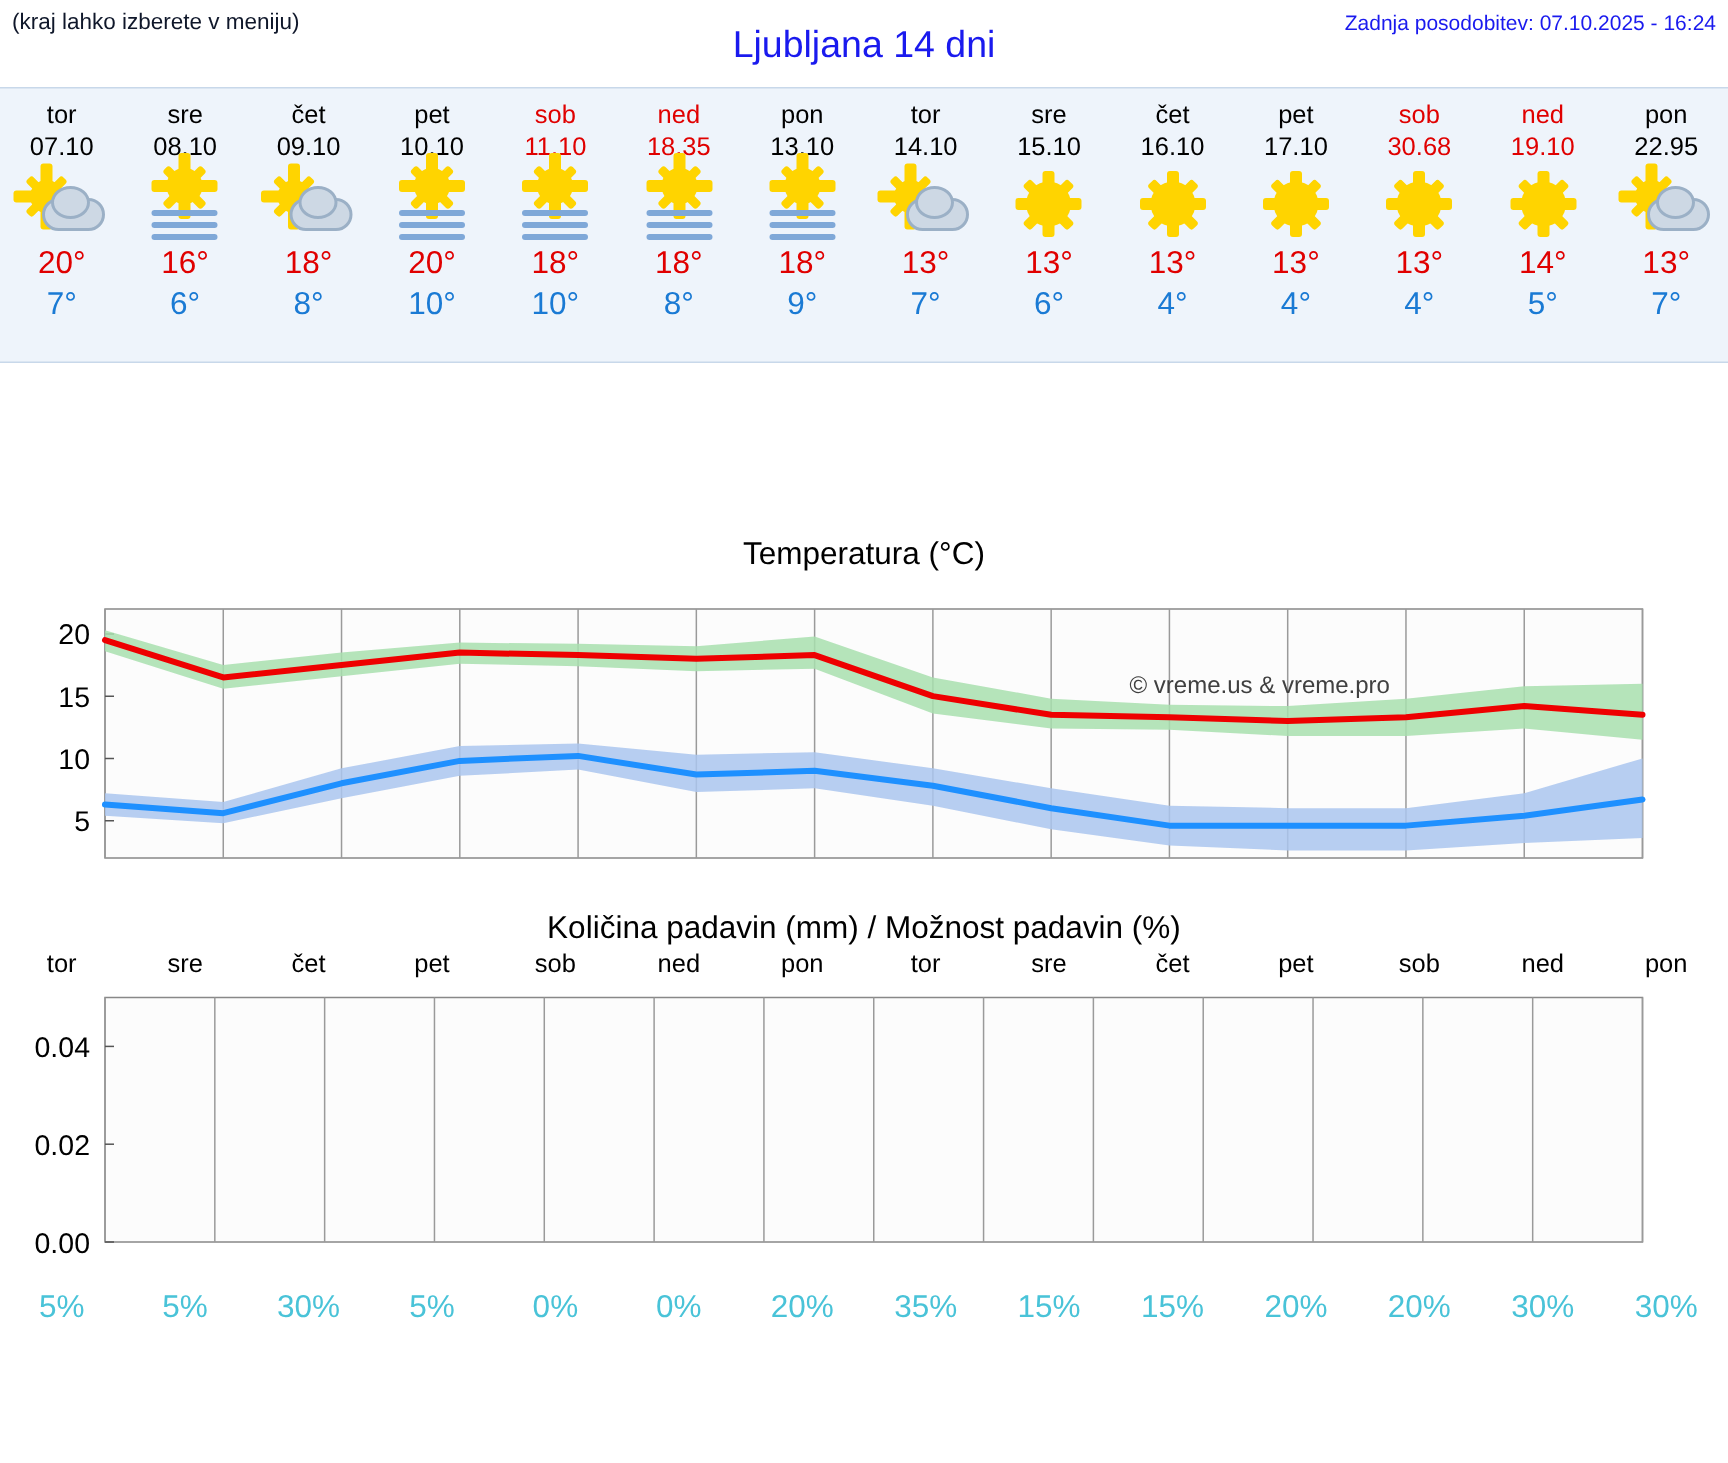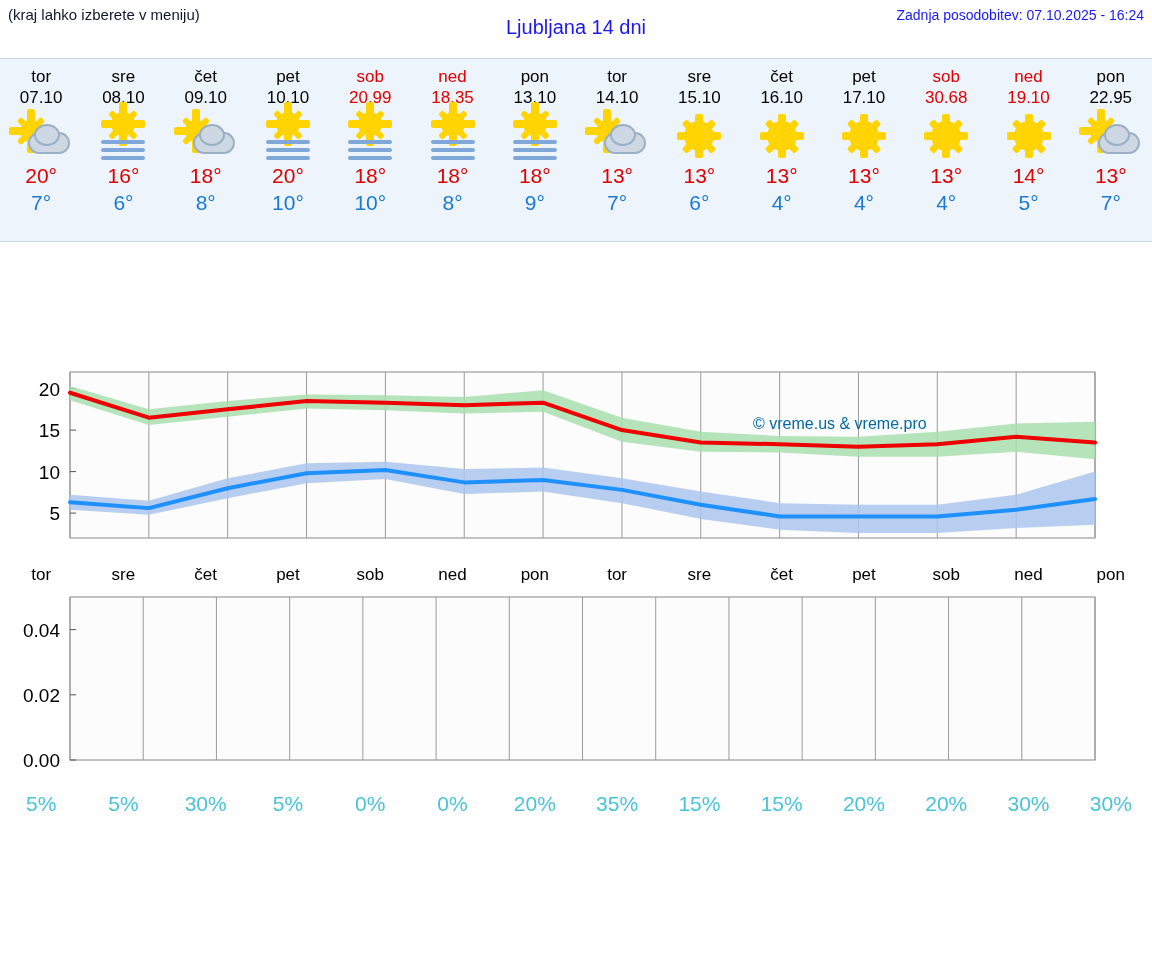--- a/index.html
+++ b/index.html
@@ -16,21 +16,21 @@
     position:relative;
     height:58px;
   }
   .menu-note{
     position:absolute;left:8px;top:6px;
     font-size:15px;color:#0f172a;
   }
   .title{
     position:absolute;left:0;right:0;top:16px;
     text-align:center;
-    font-size:20px;color:#1a1aee;
+    font-size:25px;color:#1a1aee;
   }
   .updated{
     position:absolute;right:8px;top:7px;
     font-size:14px;color:#1a1aee;
   }
   
   .strip{
     position:relative;
     background:#eef4fb;
     border-top:1px solid #c8d8ea;
@@ -94,21 +94,21 @@
     display:flex;padding-top:2px;
   }
   .pop{
     flex:1 1 0;text-align:center;font-size:21px;color:#49c3d8;
   }
   .dayrow{
     display:flex;
   }
   .dayrow div{flex:1 1 0;text-align:center;font-size:17px;}
   .copyright{
-    position:absolute;font-size:16px;color:#0369a1;
+    position:absolute;font-size:16px;color:#404040;
   }
 </style>
 </head>
 <body>
 
 <div class="top-bar">
   <div class="menu-note">(kraj lahko izberete v meniju)</div>
   <div class="title">Ljubljana 14 dni</div>
   <div class="updated">Zadnja posodobitev: 07.10.2025 - 16:24</div>
 </div>
@@ -179,21 +179,21 @@
           <div class="rainline" style="left:9px;top:28px;width:44px;"></div>
           <div class="rainline" style="left:9px;top:36px;width:44px;"></div>
           <div class="rainline" style="left:9px;top:44px;width:44px;"></div>
         </div>
       </div>
       <div class="tmax">20°</div>
       <div class="tmin">10°</div>
     </div>
     <div class="day">
       <div class="dow wknd">sob</div>
-      <div class="date wknd">20.99</div>
+      <div class="date wknd">11.10</div>
       <div class="icon-box">
         <div class="wicon">
           <div style="position:absolute;left:16px;top:0px;width:30px;height:26px;">
             <div class="ray45" style="width:36px;height:6px;margin-left:-18px;margin-top:-3px;"></div>
             <div class="ray135" style="width:36px;height:6px;margin-left:-18px;margin-top:-3px;"></div>
             <div class="sun" style="width:24px;height:24px;left:3px;top:0px;"></div>
           </div>
           <div class="rainline" style="left:9px;top:28px;width:44px;"></div>
           <div class="rainline" style="left:9px;top:36px;width:44px;"></div>
           <div class="rainline" style="left:9px;top:44px;width:44px;"></div>
@@ -335,20 +335,21 @@
         </div>
       </div>
       <div class="tmax">13°</div>
       <div class="tmin">7°</div>
     </div>
   </div>
 
 <div class="gap"></div>
 
 <div class="chart-block">
+  <div class="chart-title">Temperatura (°C)</div>
   <div class="chart-area">
     <svg id="temp-svg" width="1152" height="215">
         <rect x="70" y="22" width="1025" height="166" fill="#fcfcfc" stroke="#888" stroke-width="1"></rect>
         <line x1="70" y1="22" x2="70" y2="188" stroke="#9a9a9a" stroke-width="1"></line>
         <line x1="148.84615384615384" y1="22" x2="148.84615384615384" y2="188" stroke="#9a9a9a" stroke-width="1"></line>
         <line x1="227.69230769230768" y1="22" x2="227.69230769230768" y2="188" stroke="#9a9a9a" stroke-width="1"></line>
         <line x1="306.53846153846155" y1="22" x2="306.53846153846155" y2="188" stroke="#9a9a9a" stroke-width="1"></line>
         <line x1="385.38461538461536" y1="22" x2="385.38461538461536" y2="188" stroke="#9a9a9a" stroke-width="1"></line>
         <line x1="464.2307692307692" y1="22" x2="464.2307692307692" y2="188" stroke="#9a9a9a" stroke-width="1"></line>
         <line x1="543.0769230769231" y1="22" x2="543.0769230769231" y2="188" stroke="#9a9a9a" stroke-width="1"></line>
@@ -370,20 +371,21 @@
         <path d="M70 36.109999999999985 L148.84615384615384 59.349999999999994 L227.69230769230768 51.05000000000001 L306.53846153846155 44.41 L385.38461538461536 45.24000000000001 L464.2307692307692 46.900000000000006 L543.0769230769231 40.25999999999999 L621.9230769230769 67.65 L700.7692307692307 81.75999999999999 L779.6153846153846 85.91 L858.4615384615385 86.74000000000001 L937.3076923076923 81.75999999999999 L1016.1538461538462 73.46 L1095 71.8 L1095 109.15 L1016.1538461538462 101.67999999999999 L937.3076923076923 106.66 L858.4615384615385 106.66 L779.6153846153846 102.50999999999999 L700.7692307692307 101.67999999999999 L621.9230769230769 91.72 L543.0769230769231 61.84 L464.2307692307692 63.5 L385.38461538461536 60.18000000000002 L306.53846153846155 58.51999999999998 L227.69230769230768 66.81999999999998 L148.84615384615384 75.12 L70 50.21999999999997 Z" fill="#a8dfae" opacity="0.85"></path>
         <path d="M70 144.84 L148.84615384615384 150.65 L227.69230769230768 128.24 L306.53846153846155 113.3 L385.38461538461536 111.64000000000001 L464.2307692307692 119.10999999999999 L543.0769230769231 117.45 L621.9230769230769 128.24 L700.7692307692307 141.52 L779.6153846153846 153.14 L858.4615384615385 154.8 L937.3076923076923 154.8 L1016.1538461538462 144.84 L1095 121.6 L1095 174.72 L1016.1538461538462 178.04 L937.3076923076923 183.02 L858.4615384615385 183.02 L779.6153846153846 179.7 L700.7692307692307 168.91 L621.9230769230769 153.14 L543.0769230769231 141.52 L464.2307692307692 144.01 L385.38461538461536 129.07 L306.53846153846155 133.22 L227.69230769230768 148.16 L148.84615384615384 164.76 L70 159.78 Z" fill="#aac6ef" opacity="0.85"></path>
         <path d="M70 42.75 L148.84615384615384 67.65 L227.69230769230768 59.349999999999994 L306.53846153846155 51.05000000000001 L385.38461538461536 52.70999999999998 L464.2307692307692 55.19999999999999 L543.0769230769231 52.70999999999998 L621.9230769230769 80.1 L700.7692307692307 92.55 L779.6153846153846 94.21 L858.4615384615385 96.7 L937.3076923076923 94.21 L1016.1538461538462 86.74000000000001 L1095 92.55" fill="none" stroke="#ee0000" stroke-width="4" stroke-linejoin="round" stroke-linecap="round"></path>
         <path d="M70 152.31 L148.84615384615384 158.12 L227.69230769230768 138.2 L306.53846153846155 123.25999999999999 L385.38461538461536 119.94000000000001 L464.2307692307692 132.39000000000001 L543.0769230769231 129.9 L621.9230769230769 139.86 L700.7692307692307 154.8 L779.6153846153846 166.42000000000002 L858.4615384615385 166.42000000000002 L937.3076923076923 166.42000000000002 L1016.1538461538462 159.78 L1095 148.99" fill="none" stroke="#1e90ff" stroke-width="4" stroke-linejoin="round" stroke-linecap="round"></path>
       </svg>
     <div class="copyright" id="copyright" style="left:753px;top:65px;">© vreme.us &amp; vreme.pro</div>
   </div>
 </div>
 
 <div class="chart-block">
+  <div class="chart-title">Količina padavin (mm) / Možnost padavin (%)</div>
   <div class="dayrow" id="precip-days">
       <div>tor</div>
       <div>sre</div>
       <div>čet</div>
       <div>pet</div>
       <div>sob</div>
       <div>ned</div>
       <div>pon</div>
       <div>tor</div>
       <div>sre</div>

